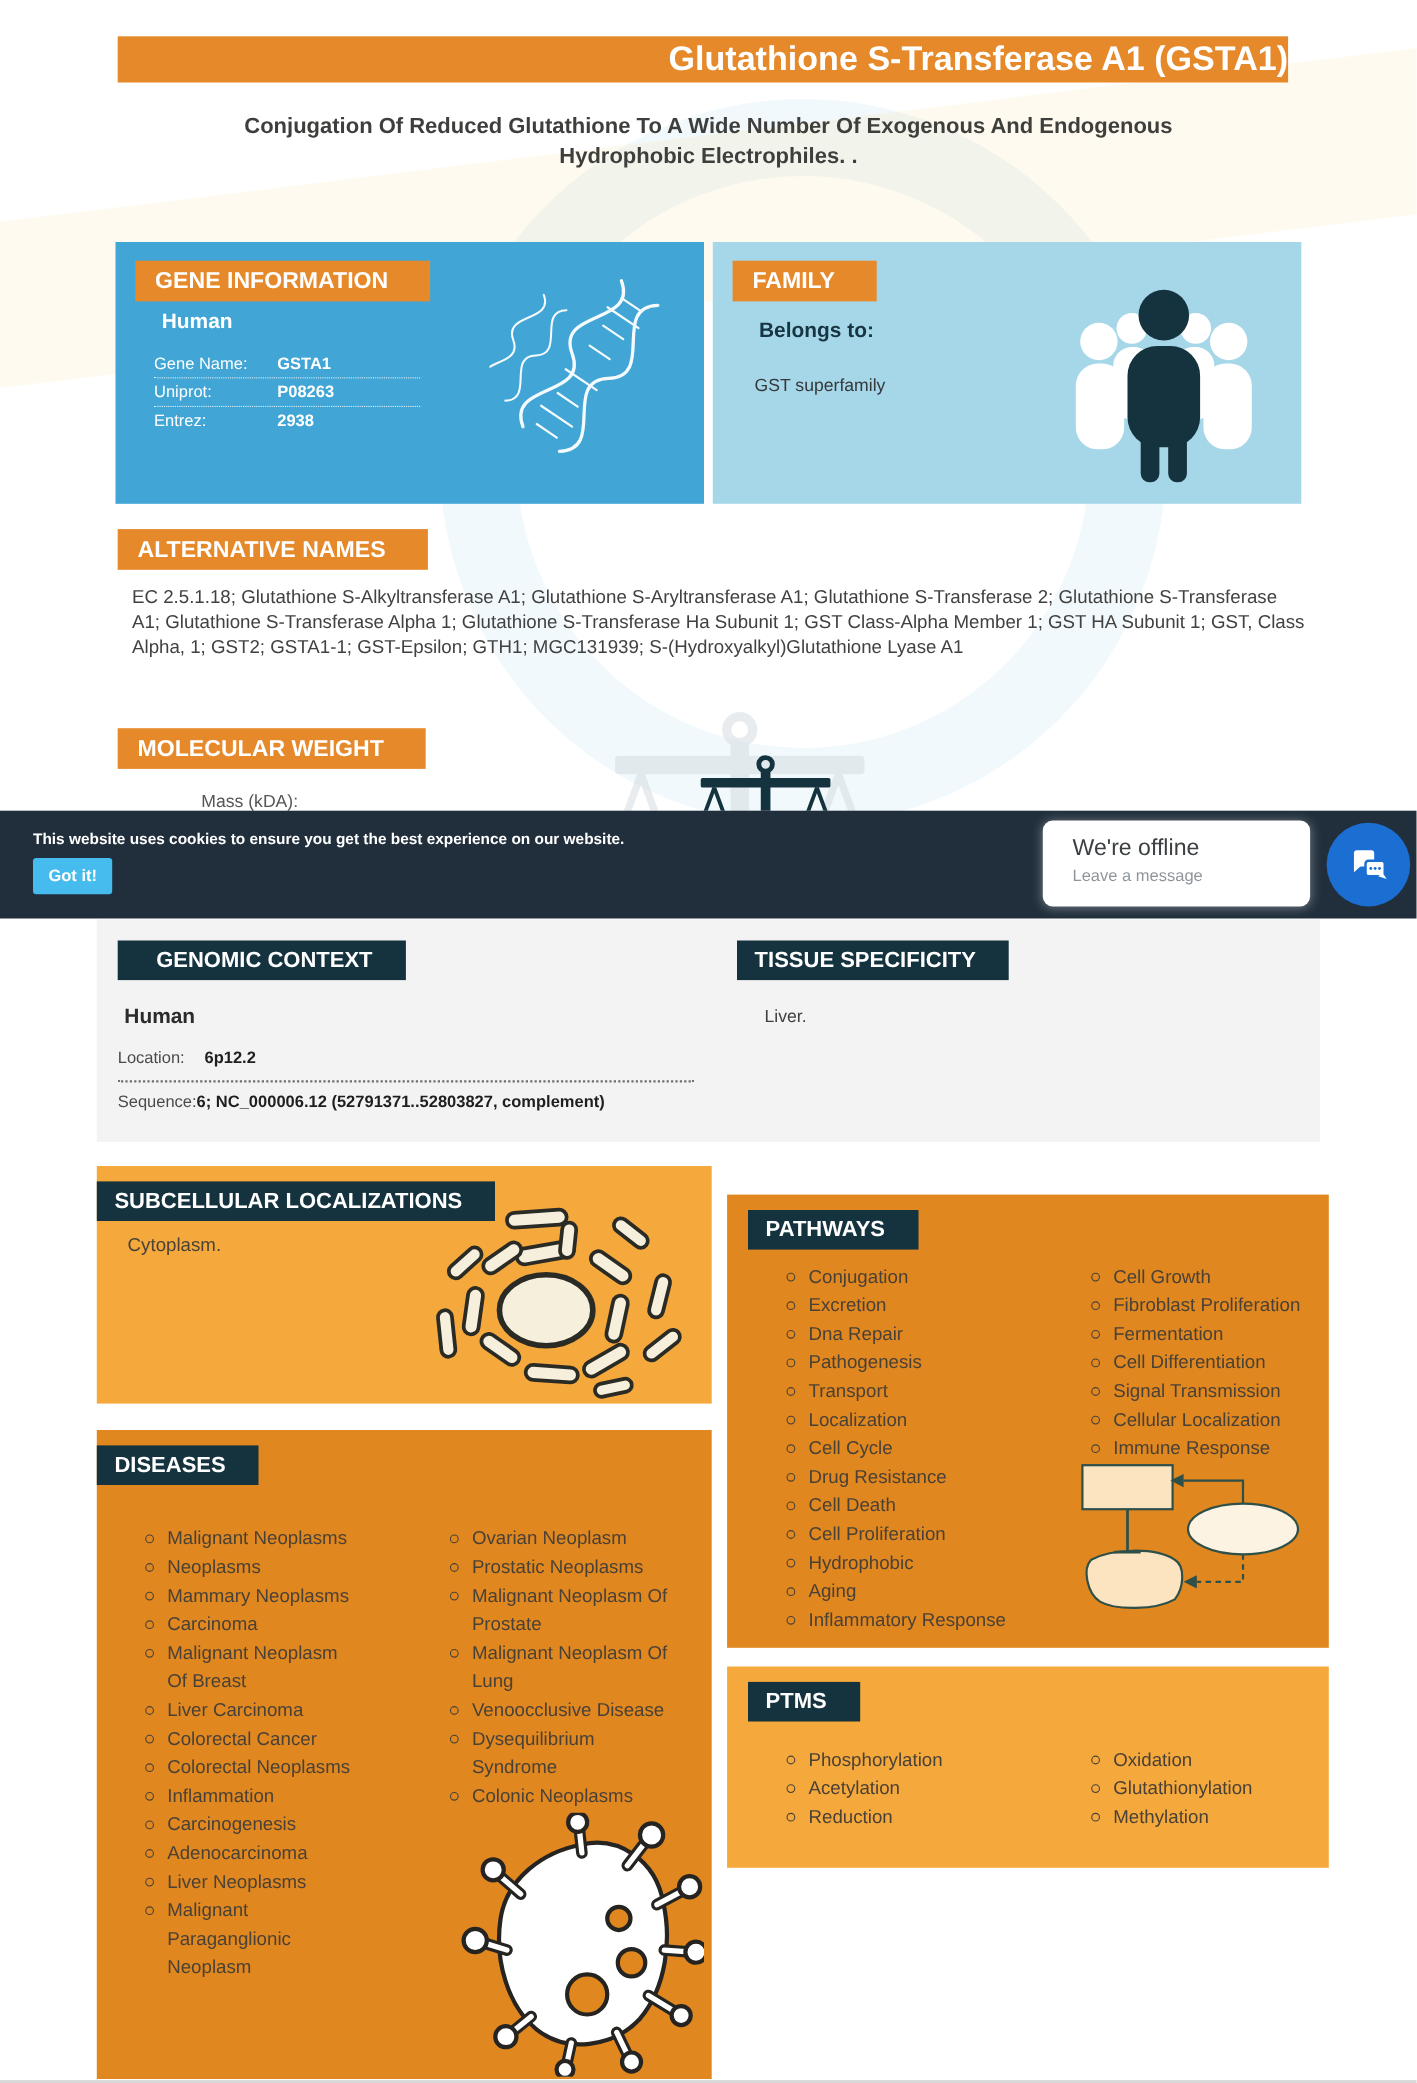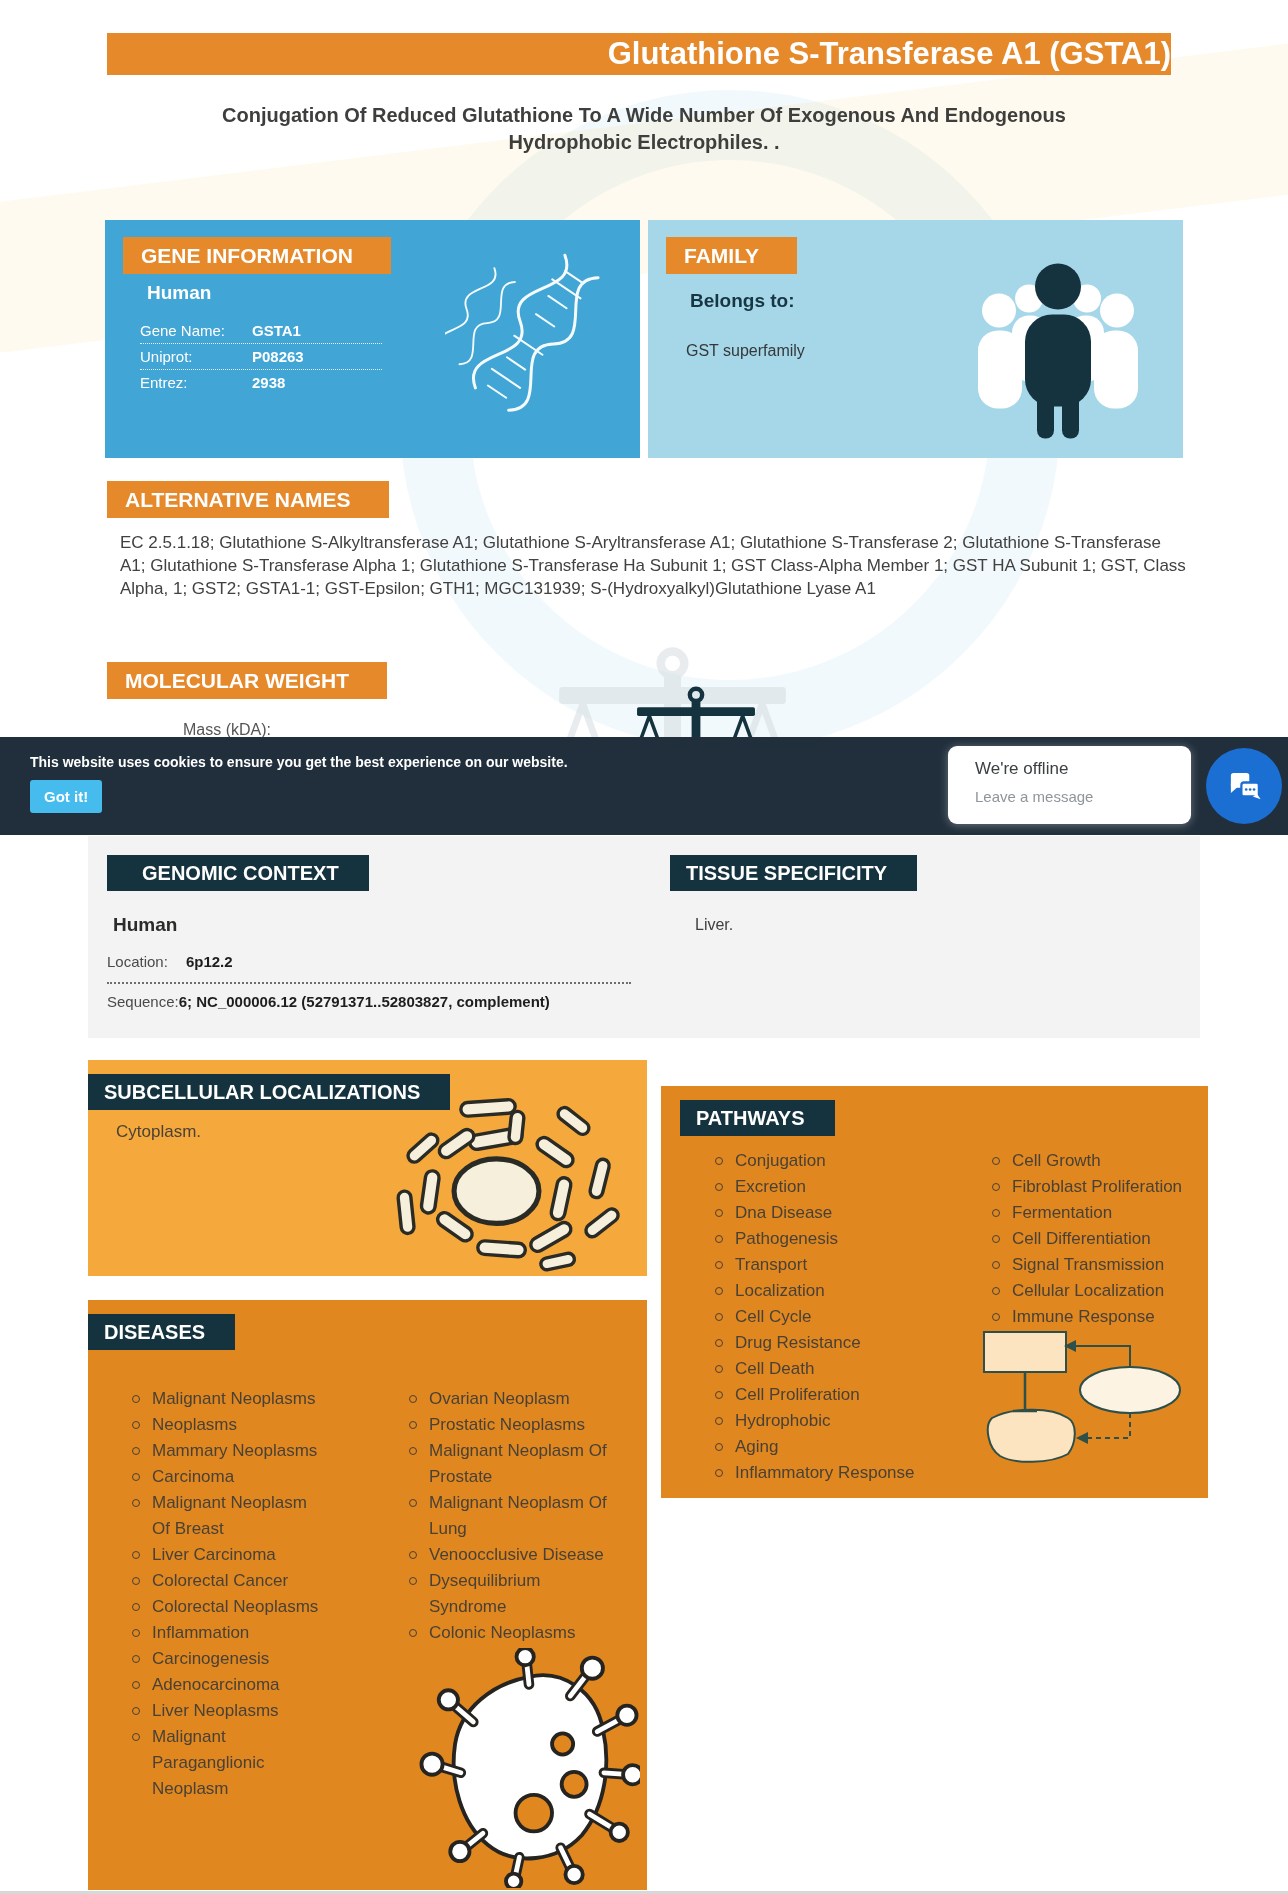--- a/index.html
+++ b/index.html
@@ -46,21 +46,21 @@
   .scales-dark{position:absolute;left:630px;top:684px;height:53px;overflow:hidden;z-index:1;}
 
   
   .cookie{position:absolute;left:0;top:737px;width:1288px;height:98px;background:var(--banner-navy,#212F3C);z-index:50;}
   .cookie-msg{position:absolute;left:30px;top:17px;color:#fff;font-size:14px;font-weight:bold;}
   .got-it{position:absolute;left:30px;top:43px;background:var(--gotit-blue,#45BBEE);color:#fff;
           border:none;font-family:inherit;font-size:15px;font-weight:bold;padding:8px 14px;border-radius:3px;cursor:pointer;}
   .chat-box{position:absolute;left:948px;top:746px;width:243px;height:78px;background:#fff;border-radius:9px;
             box-shadow:0 1px 10px rgba(255,255,255,.35);z-index:60;cursor:pointer;}
   .chat-box::after{content:'';position:absolute;right:-11px;top:28px;border:11px solid transparent;border-left-color:#fff;}
-  .chat-offline{position:absolute;left:27px;top:13px;font-size:17px;color:#3C4043;}
+  .chat-offline{position:absolute;left:27px;top:13px;font-size:21px;color:#3C4043;}
   .chat-leave{position:absolute;left:27px;top:42px;font-size:15px;color:#8E959B;}
   .chat-btn{position:absolute;left:1206px;top:748px;width:76px;height:76px;border-radius:50%;
             background:var(--chat-blue,#1B6ED2);z-index:60;cursor:pointer;display:flex;align-items:center;justify-content:center;}
 
   
   .genomic{left:88px;top:836px;width:1112px;height:202px;background:var(--section-gray,#F3F3F3);}
   .gc-hdr{left:19px;top:19px;padding-left:35px;}
   .ts-hdr{left:582px;top:19px;text-align:right;}
   .gc-species{position:absolute;left:25px;top:78px;font-size:19px;font-weight:bold;color:#2B2B2A;}
   .gc-row{position:absolute;display:flex;font-size:15px;color:#4A4A4A;}
@@ -250,21 +250,21 @@
         <rect x="222" y="188" width="40" height="14" rx="7" transform="rotate(-12 242 195)"></rect>
       </g>
     </svg>
   </section>
 
   <section class="pathways">
     <div class="hdr-teal box-hdr" style="left:19px;">PATHWAYS</div>
     <ul class="bullets pw-col pw-col1">
         <li>Conjugation</li>
         <li>Excretion</li>
-        <li>Dna Disease</li>
+        <li>Dna Repair</li>
         <li>Pathogenesis</li>
         <li>Transport</li>
         <li>Localization</li>
         <li>Cell Cycle</li>
         <li>Drug Resistance</li>
         <li>Cell Death</li>
         <li>Cell Proliferation</li>
         <li>Hydrophobic</li>
         <li>Aging</li>
         <li>Inflammatory Response</li>
@@ -360,15 +360,28 @@
         <circle cx="31" cy="54" r="10"></circle>
       </g>
       <g fill="#E0871F" stroke="#262420" stroke-width="4">
         <circle cx="150" cy="100" r="11"></circle>
           <circle cx="162" cy="142" r="13"></circle>
           <circle cx="120" cy="172" r="19"></circle>
       </g>
     </svg>
   </section>
 
+  <section class="ptms">
+    <div class="hdr-teal box-hdr" style="left:19px;">PTMS</div>
+    <ul class="bullets ptm-col1">
+        <li>Phosphorylation</li>
+        <li>Acetylation</li>
+        <li>Reduction</li>
+      </ul>
+    <ul class="bullets ptm-col2">
+        <li>Oxidation</li>
+        <li>Glutathionylation</li>
+        <li>Methylation</li>
+      </ul>
+  </section>
 
   <div class="bottom-line"></div>
 </div>
 
 </body></html>

